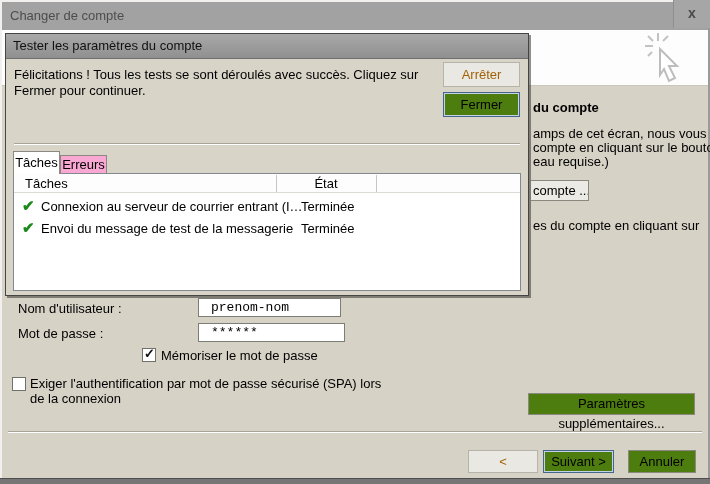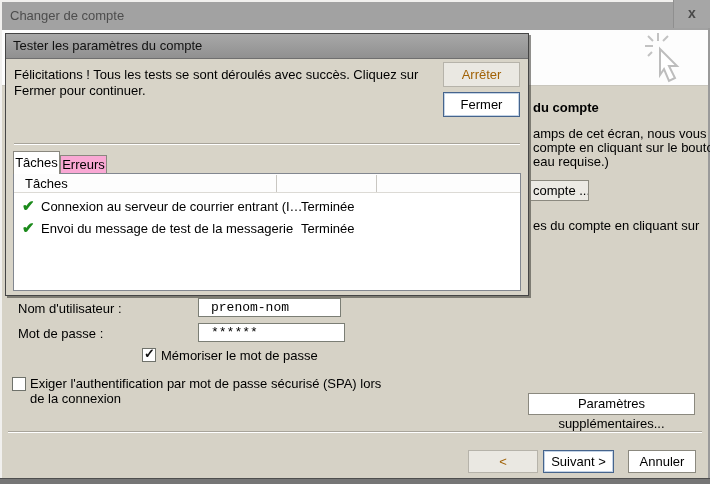--- a/index.html
+++ b/index.html
@@ -47,21 +47,21 @@
   }
   .test-titlebar {
     position:absolute; left:0; top:0; right:0; height:25px;
     background:linear-gradient(#a8a8a8,#909090);
     border-bottom:1px solid #6f6f6f;
     line-height:24px; padding-left:7px; color:#111;
   }
   .test-message { position:absolute; left:8px; top:33px; width:428px; line-height:16px; }
 
   .btn {
-    background:#ffffff; border:1px solid #8b897f; color:#000;
+    background:#4d7c0f; border:1px solid #8b897f; color:#000;
     text-align:center; font-size:13px; font-family:"Liberation Sans",sans-serif;
     cursor:default;
   }
   .btn.disabled { border-color:#b6b3aa; color:#a16207; background:#eae8e2; }
   .btn.default-focus { border:1px solid #46648c; box-shadow: inset 0 0 0 1px #c3d3e6; }
 
   .btn-arreter { position:absolute; left:437px; top:28px; width:77px; height:25px; line-height:23px; }
   .btn-fermer  { position:absolute; left:437px; top:58px; width:77px; height:25px; line-height:23px; }
 
   .etched { height:2px; border-top:1px solid #a8a49a; border-bottom:1px solid #fff; }
@@ -165,20 +165,21 @@
     <div class="btn default-focus btn-fermer">Fermer</div>
 
     <div class="etched sep-tabs"></div>
 
     <div class="tab tab-active">Tâches</div>
     <div class="tab tab-inactive">Erreurs</div>
 
     <div class="task-list">
       <div class="list-header">
         <span class="hdr-task">Tâches</span>
+        <span class="hdr-status">État</span>
         <span class="col-line" style="left:262px;"></span>
         <span class="col-line" style="left:362px;"></span>
       </div>
 
       <div class="list-row" style="top:22px;">
         <span class="row-check">✔</span>
         <span class="row-task">Connexion au serveur de courrier entrant (I…</span>
         <span class="row-status">Terminée</span>
       </div>
 

